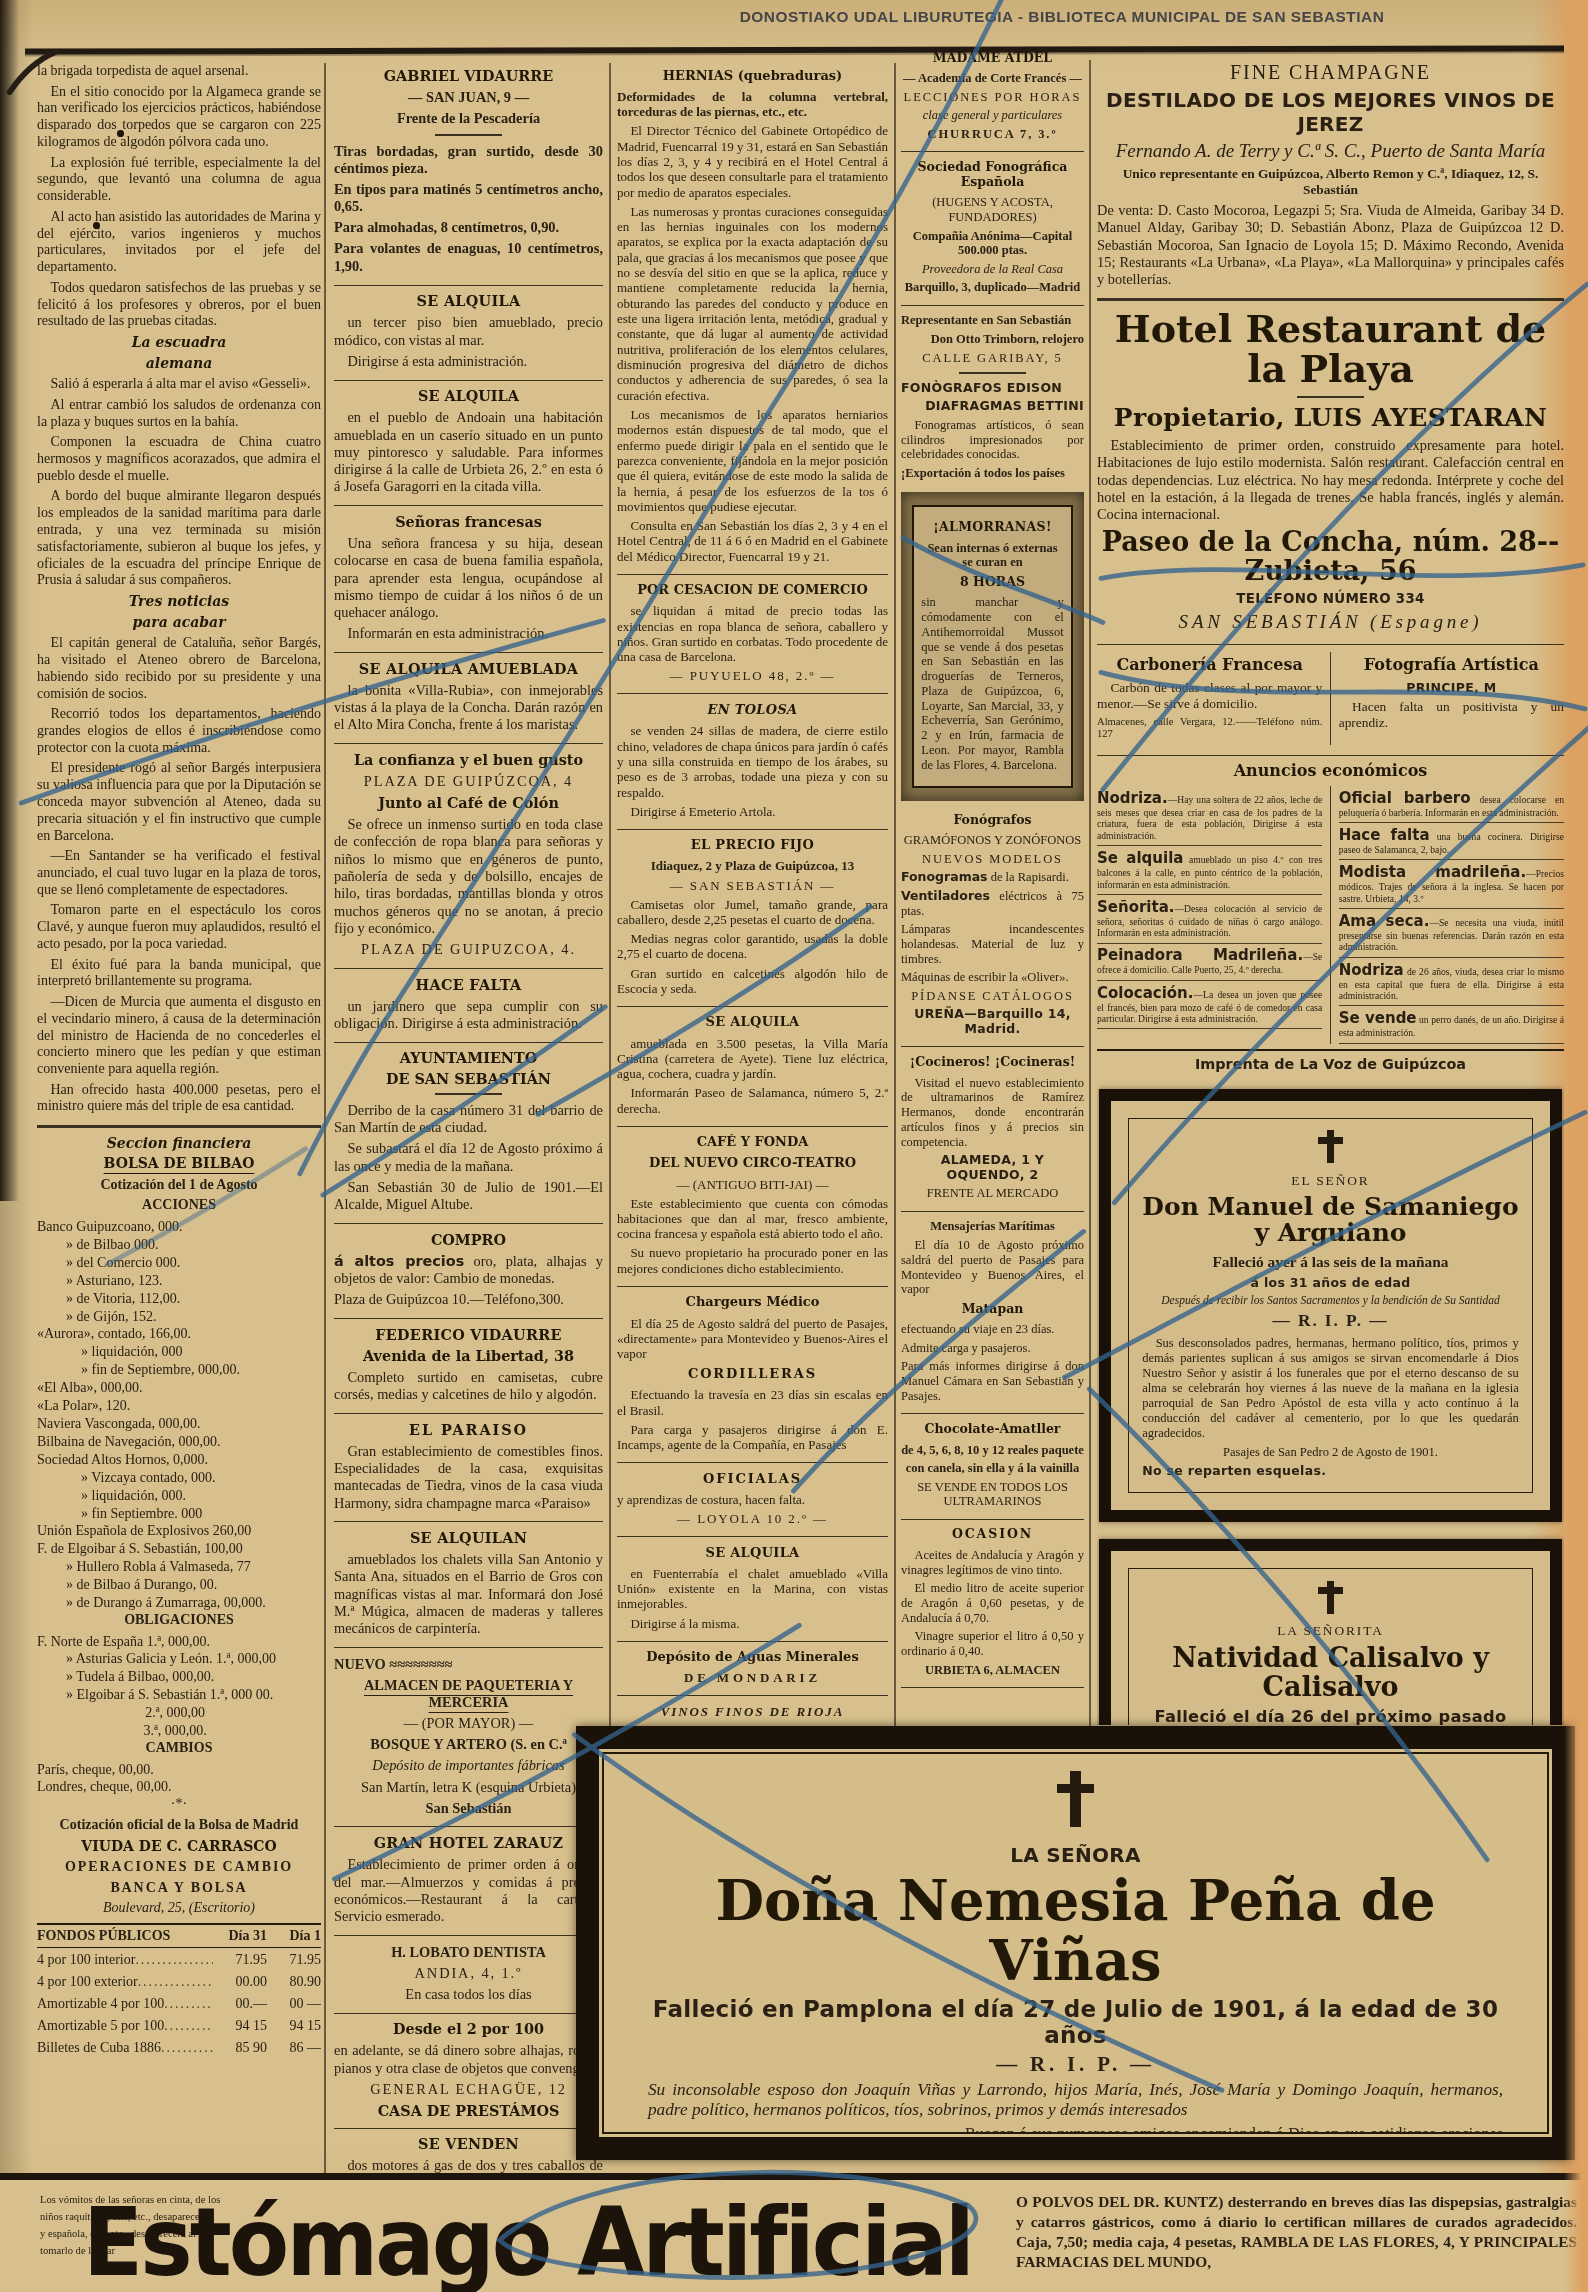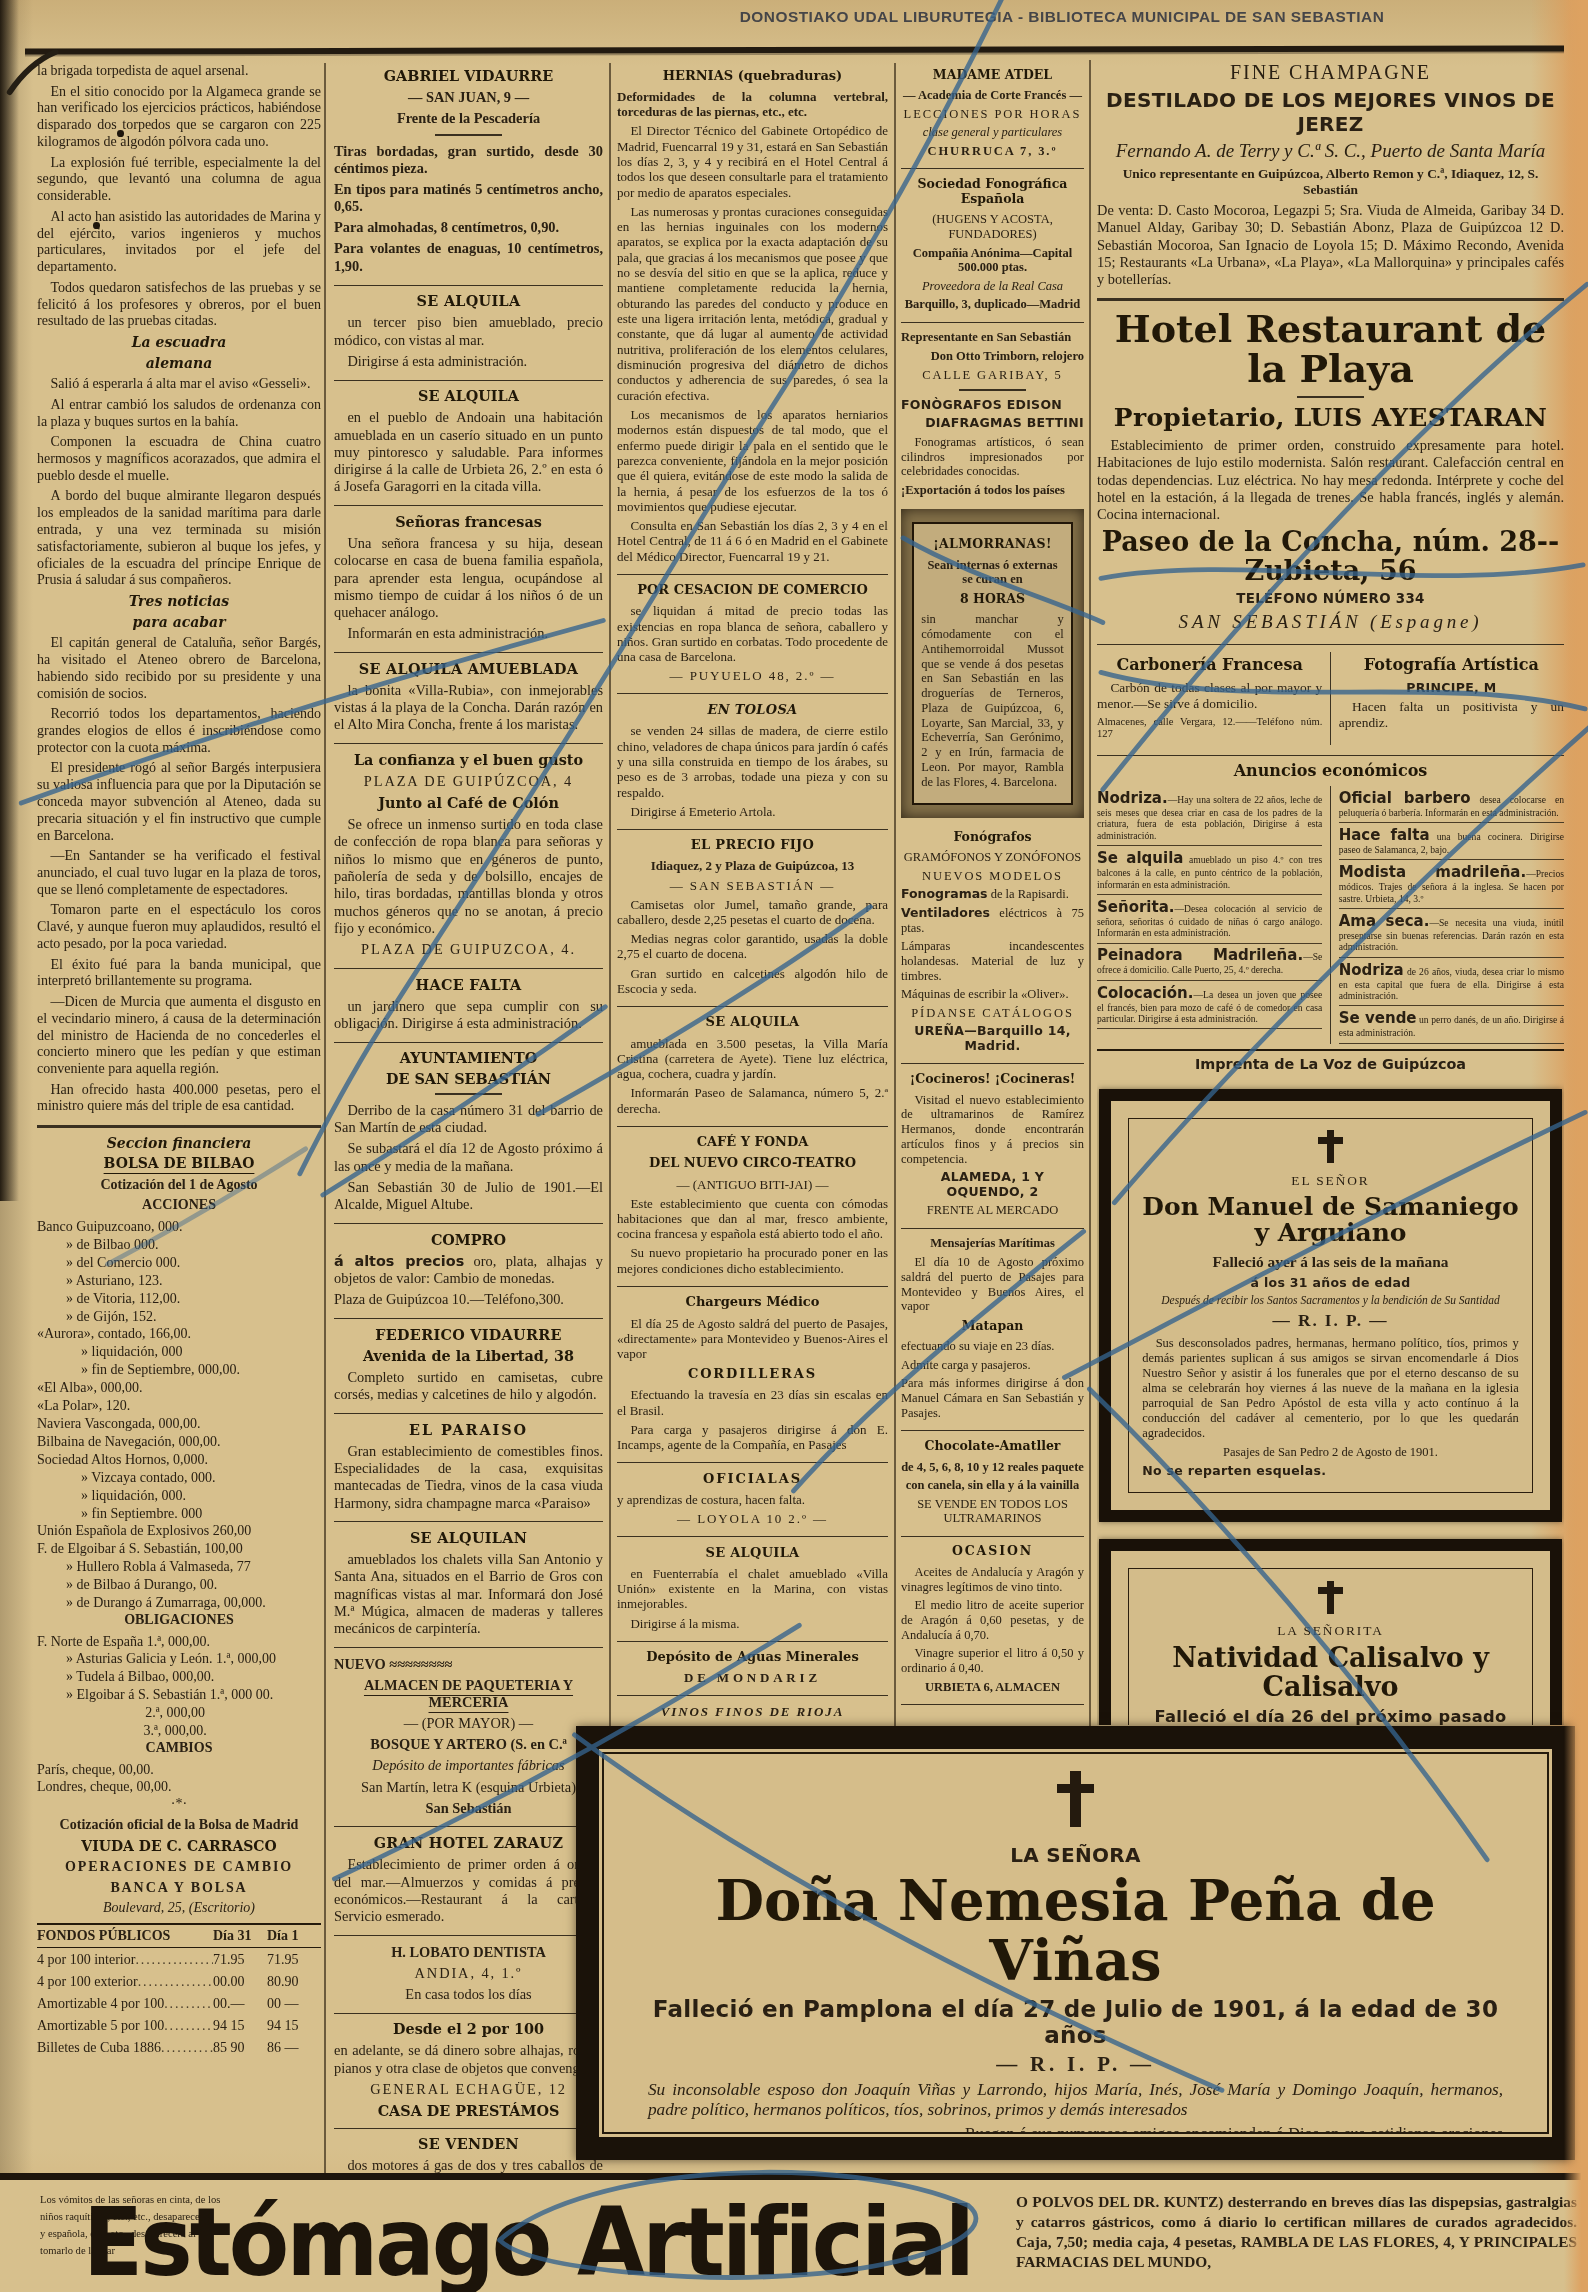--- a/index.html
+++ b/index.html
@@ -43,21 +43,21 @@
   .col1 .blk{font-size:14px}
   .col2 .blk{font-size:14.4px}
   .col3 .blk{font-size:13px;line-height:1.18}
   .col4 .blk{font-size:12.5px;line-height:1.18}
   .fin{font-size:13px;line-height:1.28;text-align:left;margin:0}
   .fin2{padding-left:29px}.fin3{padding-left:44px}
   .finR{text-align:center;padding-right:7.7px}
   .trow{display:flex;align-items:baseline;text-align:left;line-height:1.3}
   .trow .tl{flex:1;overflow:hidden;white-space:nowrap}
   .trow .tl::after{content:"..........................................";letter-spacing:1.9px;opacity:.8}
-  .trow .tv{width:54px;flex-shrink:0}
+  .trow .tv{width:54px;text-align:right;flex-shrink:0}
   .trow.thead{border-top:2.4px solid #241a0c;border-bottom:1.9px solid #241a0c;font-weight:bold;
      padding:1.9px 0;margin:5.8px 0 2.9px}
   .trow.thead .tl::after{content:""}
   .ad{font-size:9.6px;line-height:1.2;border-bottom:1px solid #4a3c26;padding:2.9px 0 3.8px;margin:0;
       text-align:justify}
   .ad b{font-size:15px;font-family:"DejaVu Sans",sans-serif}
   .lead b{font-family:"DejaVu Sans",sans-serif}
   .imp{font-family:"DejaVu Sans",sans-serif;font-weight:bold;font-size:14.4px;text-align:center;
        border-top:2.9px double #241a0c;padding-top:4.8px;margin-top:5.8px}
   .duo{display:flex;gap:7.7px}
@@ -328,21 +328,21 @@
       <div class="blk body ind">en Fuenterrabía el chalet amueblado «Villa Unión» existente en la Marina, con vistas inmejorables.</div>
       <div class="blk body ind">Dirigirse á la misma.</div>
       <div class="blk hz"></div>
       <div class="blk hA f22">Depósito de Aguas Minerales</div>
       <div class="blk c b f15 lsp2">DE MONDARIZ</div>
       <div class="blk hz"></div>
       <div class="blk c it b f19 lsp">VINOS FINOS DE RIOJA</div>
       <div class="blk c b f13">Avenida 8, esquina á la calle de Oquendo</div>
     </div>
 
-  <div class="col col4" style="left:901px;top:63px;width:183px;height:1661px">
+  <div class="col col4" style="left:901px;top:46px;width:183px;height:1661px">
     <div>
         <div class="blk hA f26">MADAME ATDEL</div>
         <div class="blk c b f14">— Academia de Corte Francés —</div>
         <div class="blk c f14 lsp">LECCIONES POR HORAS</div>
         <div class="blk c it f15">clase general y particulares</div>
         <div class="blk c b f14 lsp">CHURRUCA 7, 3.º</div>
         <div class="blk hz"></div>
         <div class="blk hA f21">Sociedad Fonográfica Española</div>
         <div class="blk c f11">(HUGENS Y ACOSTA, FUNDADORES)</div>
         <div class="blk c b f12">Compañia Anónima—Capital 500.000 ptas.</div>

